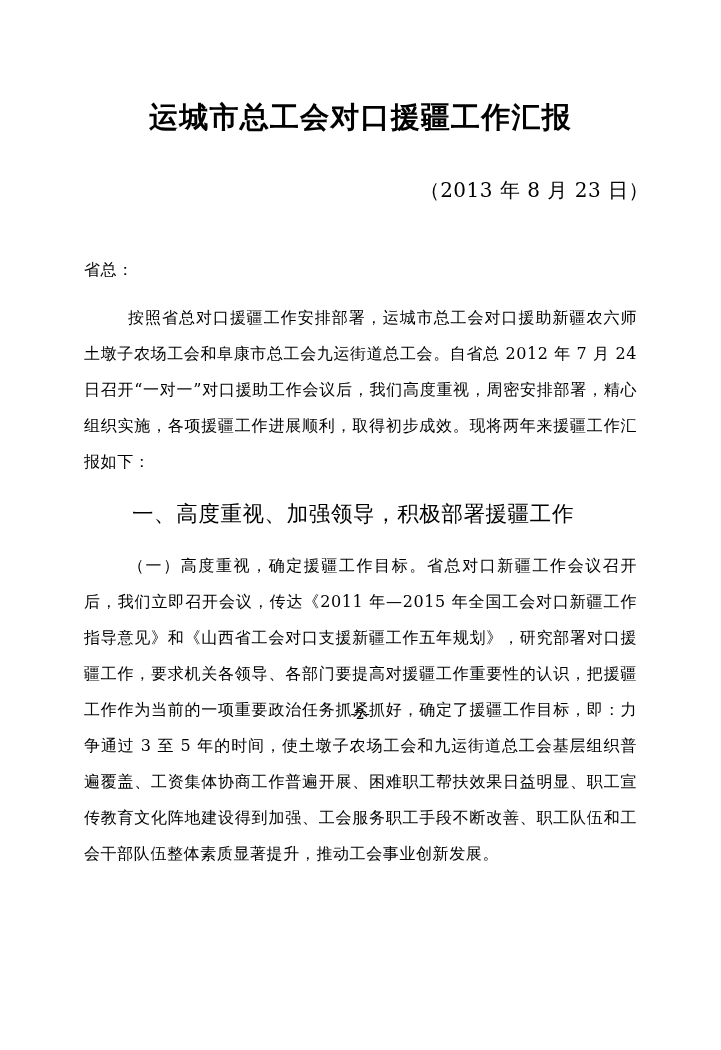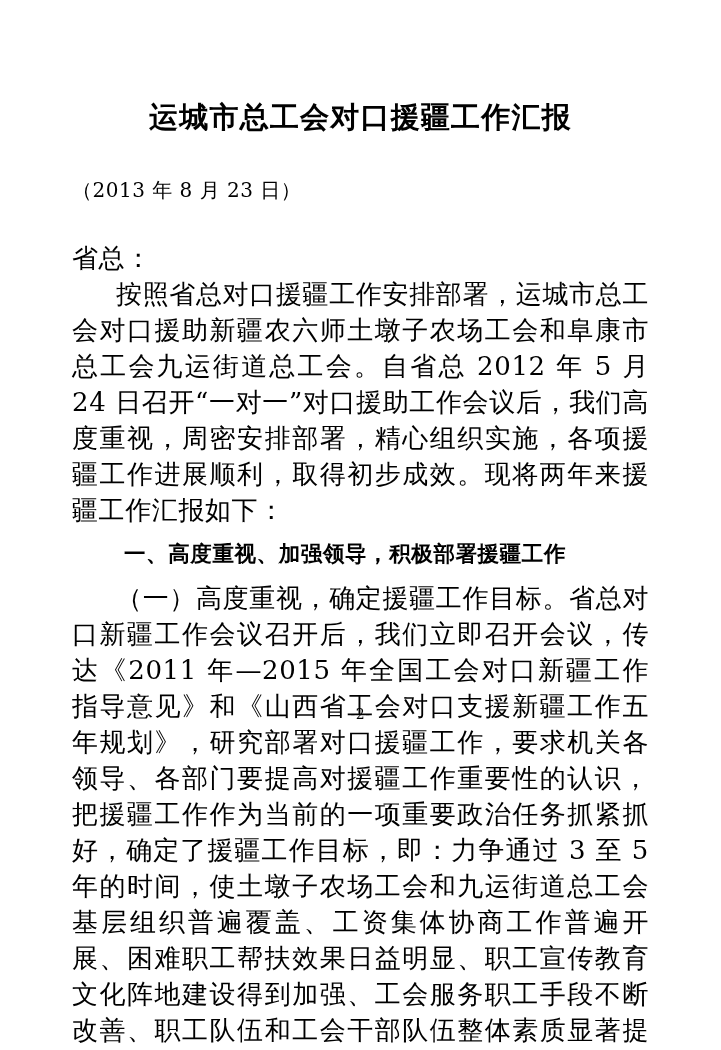--- a/index.html
+++ b/index.html
@@ -26,50 +26,50 @@
     text-align: center;
     font-family: "DejaVu Serif", "Liberation Serif", serif;
     font-weight: bold;
     font-size: 29px;
     letter-spacing: 1.2px;
     line-height: 1.2;
     margin: 0;
     padding-top: 100px;
   }
   .doc-date {
-    text-align: left;
+    text-align: right;
     font-family: "DejaVu Serif", "Liberation Serif", serif;
     font-size: 20px;
     letter-spacing: 0.5px;
     margin: 0;
     padding-top: 42px;
   }
   .body-block {
     padding-top: 36px;
   }
   p.para {
-    margin: 0;
+    margin: 12px;
     font-family: "DejaVu Serif", "Liberation Serif", serif;
-    font-size: 26px;
+    font-size: 16px;
     line-height: 36px;
     text-align: justify;
     text-justify: inter-ideograph;
     letter-spacing: 0.6px;
     text-indent: 0;
   }
   p.indent2 {
     text-indent: 44px;
   }
   p.salutation {
     text-indent: 0;
   }
   h2.section-heading {
-    margin: 8px;
+    margin: 16px;
     font-family: "DejaVu Sans", "Liberation Sans", sans-serif;
-    font-weight: bold;
+    font-weight: normal;
     font-size: 21.5px;
     line-height: 36px;
     letter-spacing: 0.6px;
     text-indent: 44px;
     text-align: left;
   }
   .sub-lead {
     font-weight: normal;
   }
   .page-number {
@@ -89,21 +89,21 @@
 <div class="page">
 
   <h1 class="doc-title">运城市总工会对口援疆工作汇报</h1>
 
   <p class="doc-date">（2013 年 8 月 23 日）</p>
 
   <div class="body-block">
 
     <p class="para salutation">省总：</p>
 
-    <p class="para indent2">按照省总对口援疆工作安排部署，运城市总工会对口援助新疆农六师土墩子农场工会和阜康市总工会九运街道总工会。自省总 2012 年 5 月 24 日召开“一对一”对口援助工作会议后，我们高度重视，周密安排部署，精心组织实施，各项援疆工作进展顺利，取得初步成效。现将两年来援疆工作汇报如下：</p>
+    <p class="para indent2">按照省总对口援疆工作安排部署，运城市总工会对口援助新疆农六师土墩子农场工会和阜康市总工会九运街道总工会。自省总 2012 年 7 月 24 日召开“一对一”对口援助工作会议后，我们高度重视，周密安排部署，精心组织实施，各项援疆工作进展顺利，取得初步成效。现将两年来援疆工作汇报如下：</p>
 
     <h2 class="section-heading">一、高度重视、加强领导，积极部署援疆工作</h2>
 
     <p class="para indent2"><span class="sub-lead">（一）高度重视，确定援疆工作目标。</span><span>省总对口新疆工作会议召开后，我们立即召开会议，传达《2011 年—2015 年全国工会对口新疆工作指导意见》和《山西省工会对口支援新疆工作五年规划》，研究部署对口援疆工作，要求机关各领导、各部门要提高对援疆工作重要性的认识，把援疆工作作为当前的一项重要政治任务抓紧抓好，确定了援疆工作目标，即：力争通过 3 至 5 年的时间，使土墩子农场工会和九运街道总工会基层组织普遍覆盖、工资集体协商工作普遍开展、困难职工帮扶效果日益明显、职工宣传教育文化阵地建设得到加强、工会服务职工手段不断改善、职工队伍和工会干部队伍整体素质显著提升，推动工会事业创新发展。</span></p>
 
 
   </div>
 
   <div class="page-number">-2-</div>
 

